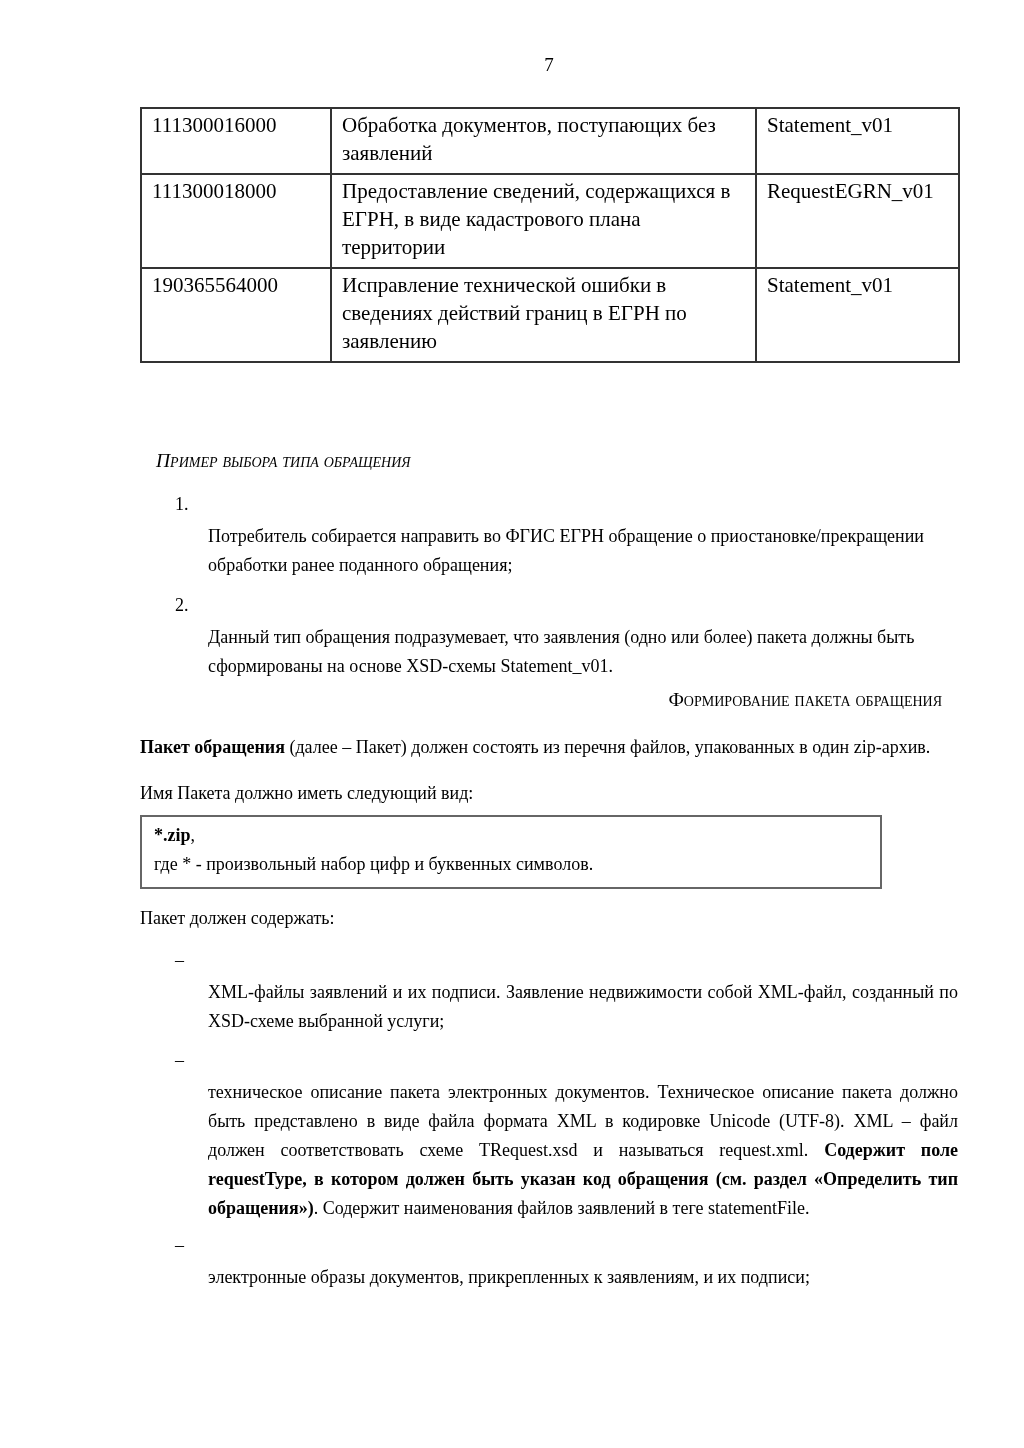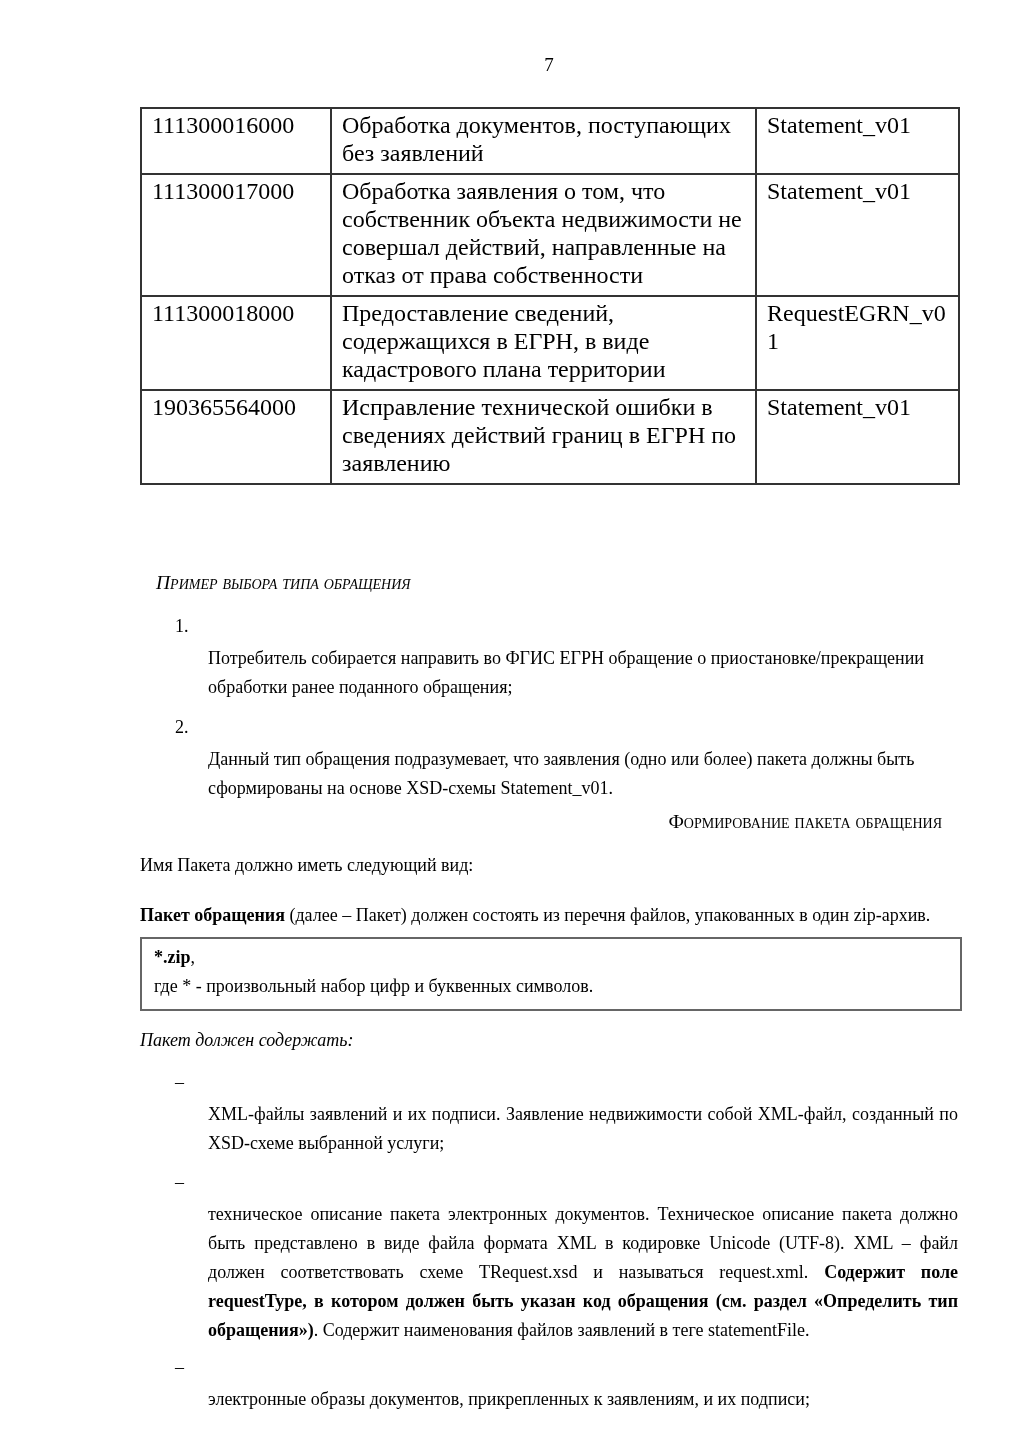--- a/index.html
+++ b/index.html
@@ -29,21 +29,21 @@
   table.services {
     margin-top: 30px;
     width: 818px;
     border-collapse: collapse;
     table-layout: fixed;
   }
   table.services td {
     border: 2px solid #333333;
     vertical-align: top;
     padding: 2px 10px 6px 10px;
-    font-size: 24px;
+    font-size: 21px;
     line-height: 28px;
     word-wrap: break-word;
   }
   .col-code   { width: 190px; }
   .col-desc   { width: 425px; }
   .col-schema { width: 203px; }
   
   .sc-heading {
     font-variant: small-caps;
     font-size: 19.5px;
@@ -67,27 +67,27 @@
   .num-item-1  { margin-top: 17px; }
   .num-item-2  { margin-top: 11px; }
   .dash-item-1 { margin-top: 13px; }
   .dash-item-2 { margin-top: 10px; }
   .dash-item-3 { margin-top: 8px; }
   .dash-item .li-text { text-align: justify; }
   
   .para { margin: 0; }
   .p-package  { margin-top: 21px; text-align: justify; }
   .p-name     { margin-top: 17px; }
-  .p-contains { margin-top: 15px; font-style: italic; }
+  .p-contains { margin-top: 15px; }
   .bold { font-weight: bold; }
   
   .zip-box {
     margin-top: 7px;
     box-sizing: border-box;
-    width: 822px;
+    width: 742px;
     border: 2px solid #666666;
     padding: 4px 12px 8px 12px;
   }
 </style>
 </head>
 <body>
 
 <div class="page">
 
   <div class="page-number">7</div>
@@ -95,25 +95,20 @@
   <table class="services">
     <colgroup>
       <col class="col-code">
         <col class="col-desc">
         <col class="col-schema">
     </colgroup>
     <tbody>
       <tr>
         <td>111300016000</td>
         <td>Обработка документов, поступающих без заявлений</td>
-        <td>Statement_v01</td>
-      </tr>
-      <tr>
-        <td>111300017000</td>
-        <td>Обработка заявления о том, что собственник объекта недвижимости не совершал действий, направленные на отказ от права собственности</td>
         <td>Statement_v01</td>
       </tr>
       <tr>
         <td>111300018000</td>
         <td>Предоставление сведений, содержащихся в ЕГРН, в виде кадастрового плана территории</td>
         <td>RequestEGRN_v01</td>
       </tr>
       <tr>
         <td>190365564000</td>
         <td>Исправление технической ошибки в сведениях действий границ в ЕГРН по заявлению</td>
@@ -130,23 +125,23 @@
       <div class="li-text">Потребитель собирается направить во ФГИС ЕГРН обращение о приостановке/прекращении обработки ранее поданного обращения;</div>
     </div>
     <div class="list-item num-item-2">
       <span class="marker">2.</span>
       <div class="li-text">Данный тип обращения подразумевает, что заявления (одно или более) пакета должны быть сформированы на основе XSD-схемы Statement_v01.</div>
     </div>
   </div>
 
   <h3 class="sc-heading h-formation">Формирование пакета обращения</h3>
 
+  <p class="para p-package"><span class="bold">Пакет обращения</span><span> (далее – Пакет) должен состоять из перечня файлов, упакованных в один zip-архив.</span></p>
+
   <p class="para p-name">Имя Пакета должно иметь следующий вид:</p>
-
-  <p class="para p-package"><span class="bold">Пакет обращения</span><span> (далее – Пакет) должен состоять из перечня файлов, упакованных в один zip-архив.</span></p>
 
   <div class="zip-box">
     <div><span class="bold">*.zip</span><span>,</span></div>
     <div>где * - произвольный набор цифр и буквенных символов.</div>
   </div>
 
   <p class="para p-contains">Пакет должен содержать:</p>
 
   <div>
     <div class="list-item dash-item dash-item-1">

